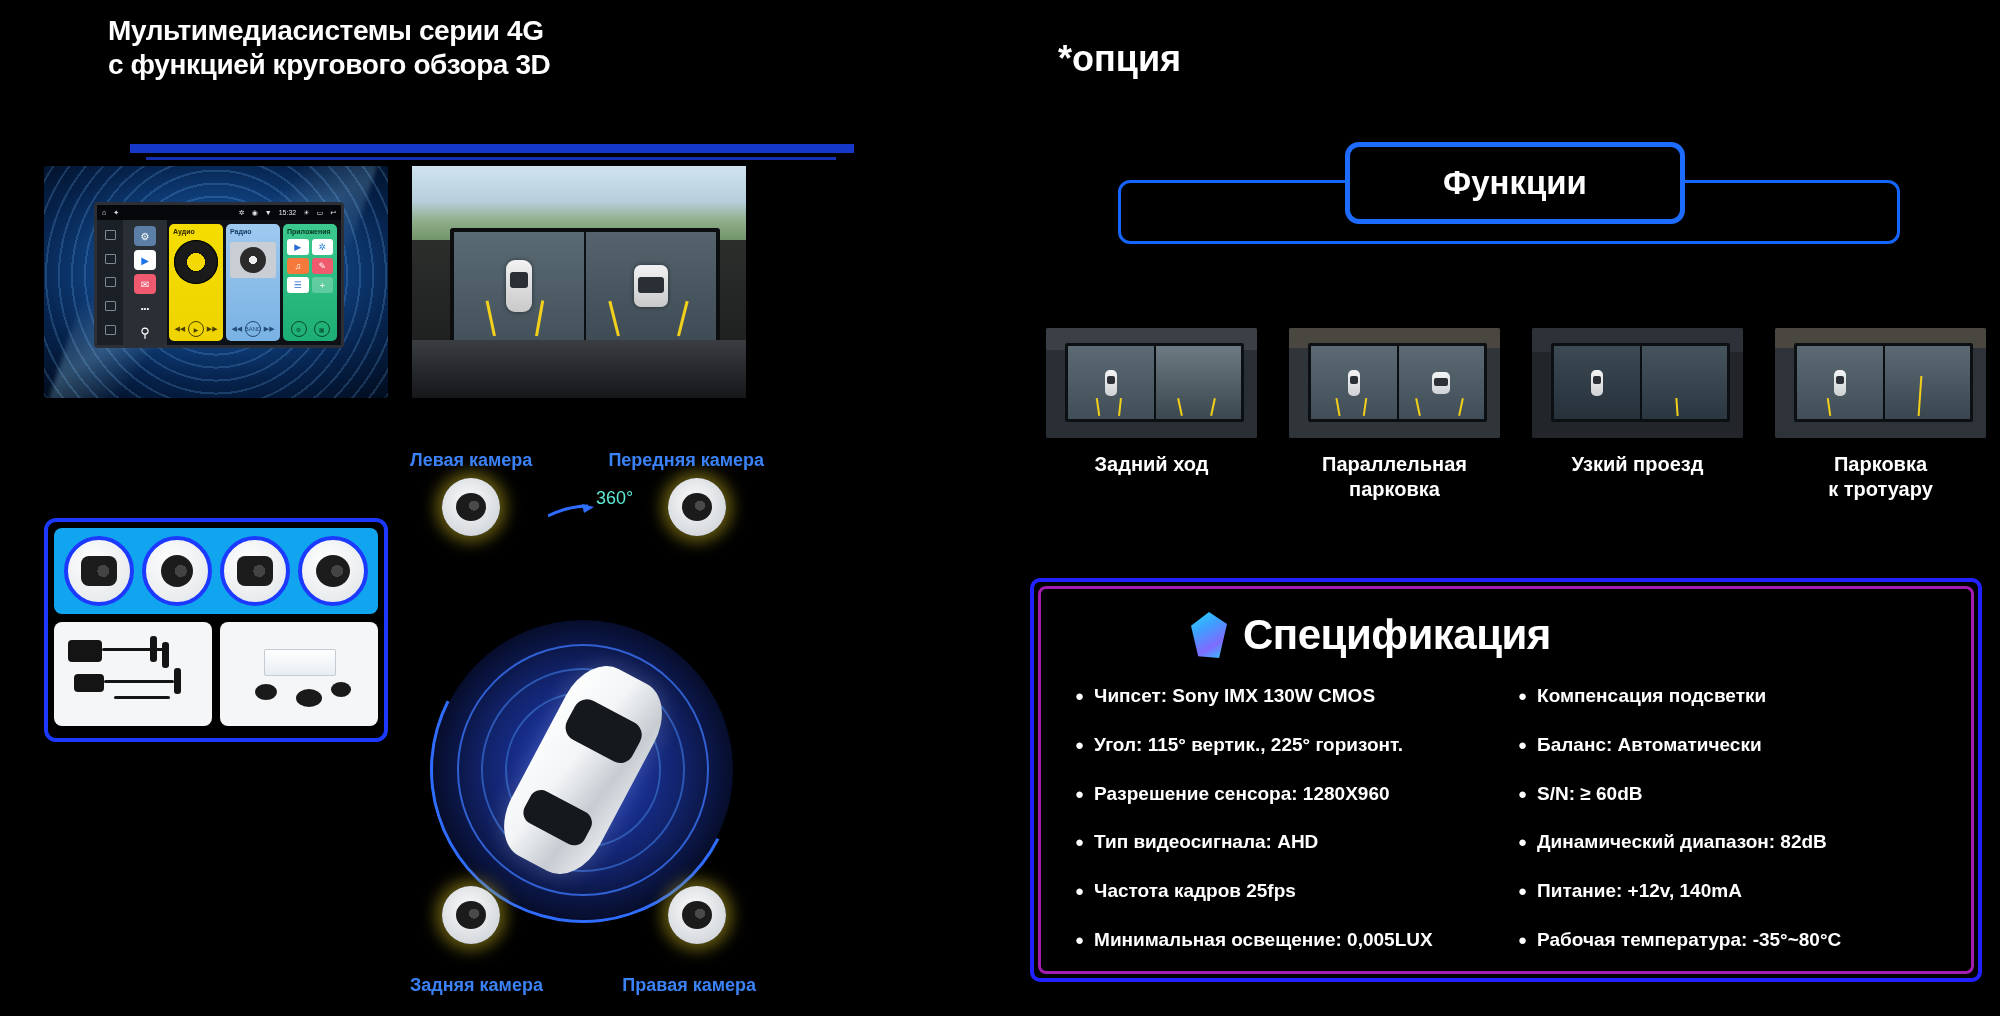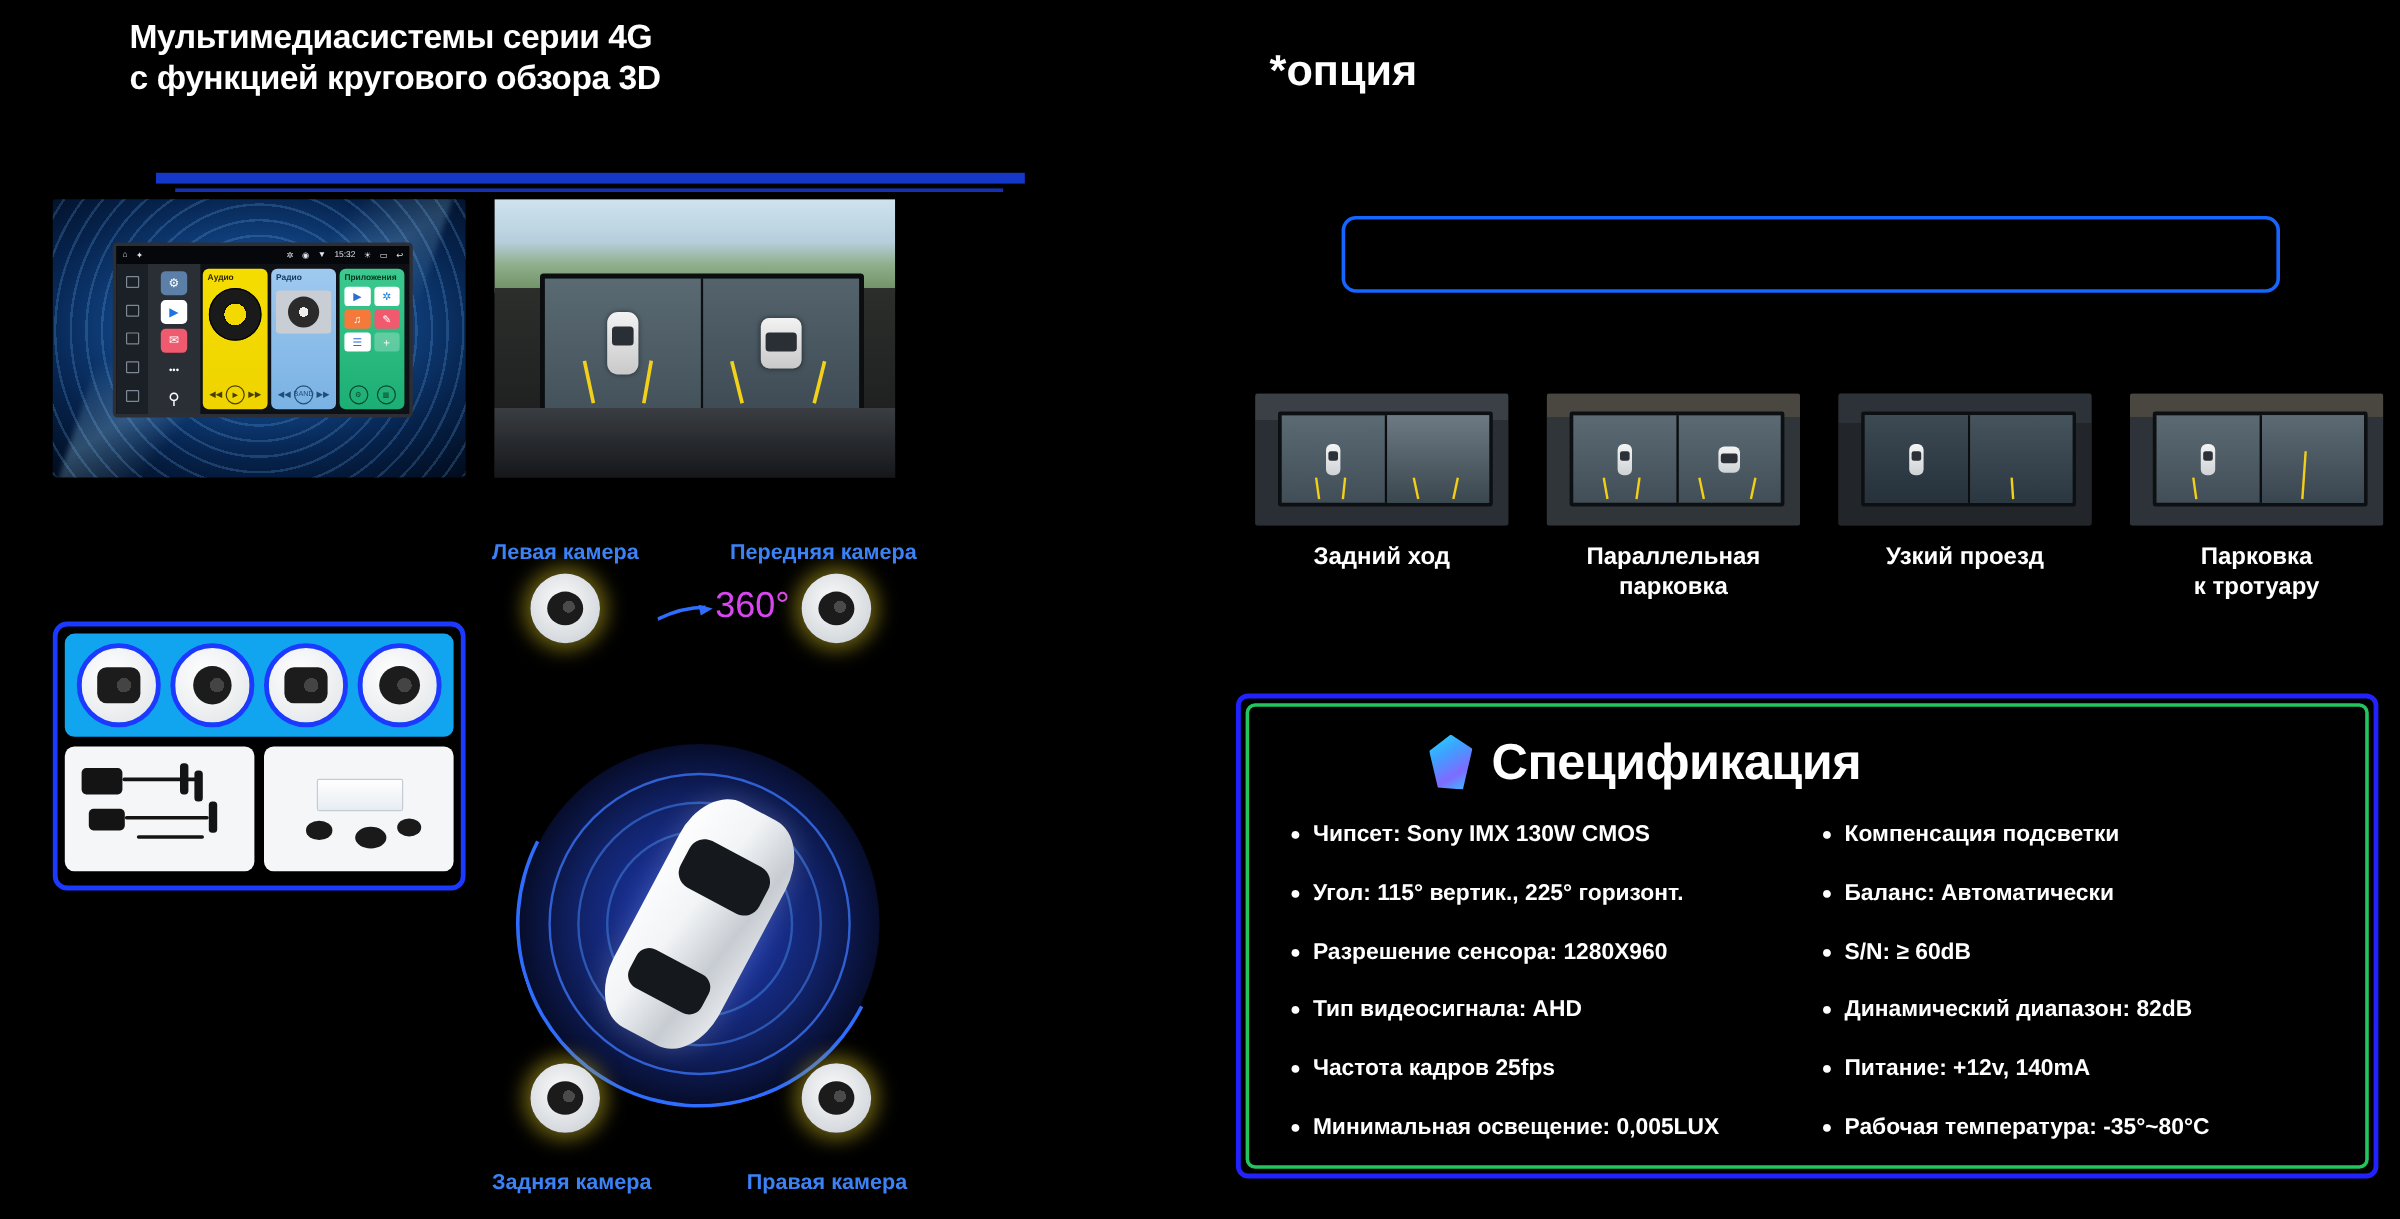--- a/index.html
+++ b/index.html
@@ -92,21 +92,21 @@
     border:3px solid #2f6dff;border-right-color:transparent;border-top-color:transparent;}
   .carimg{position:absolute;left:50%;top:318px;transform:translate(-50%,-50%) rotate(28deg);width:100px;height:212px;
     border-radius:34px/48px;background:linear-gradient(100deg,#ffffff 0%,#f2f4f6 40%,#c7ccd2 72%,#e9ecef 100%);
     box-shadow:0 0 22px rgba(255,255,255,.18);}
   .carimg:before{content:"";position:absolute;left:13px;right:13px;top:40px;height:44px;border-radius:14px;background:#15181c;}
   .carimg:after{content:"";position:absolute;left:16px;right:16px;bottom:34px;height:36px;border-radius:12px;background:#15181c;}
   .cambadge{position:absolute;width:58px;height:58px;border-radius:50%;background:radial-gradient(circle at 45% 40%,#fbfbfb,#d6dade 70%,#b9bfc4 100%);
      box-shadow:0 0 16px 6px rgba(190,170,30,.55);display:flex;align-items:center;justify-content:center;}
   .cambadge .k{width:30px;height:28px;border-radius:50%;background:radial-gradient(circle at 60% 45%,#4a4a4a 0 5px,#1b1b1b 5px 100%);}
   .lbl360{position:absolute;font-size:18px;font-weight:bold;color:#3b82f6;white-space:nowrap;}
-  .deg{position:absolute;left:196px;top:36px;font-size:30px;color:#d946ef;}
+  .deg{position:absolute;left:196px;top:36px;font-size:18px;color:#5eead4;}
   .arw{position:absolute;left:148px;top:52px;width:46px;height:14px;}
 
   
   .fnbar{position:absolute;left:1118px;top:180px;width:776px;height:58px;border:3px solid #1565ff;border-radius:12px;}
   .fnchip{position:absolute;left:1345px;top:142px;width:330px;height:72px;border:5px solid #1e6bff;border-radius:14px;background:#000;
      display:flex;align-items:center;justify-content:center;font-size:33px;font-weight:bold;}
 
   .fngrid{position:absolute;left:1046px;top:328px;width:940px;height:186px;display:flex;gap:32px;}
   .fncell{flex:1;display:flex;flex-direction:column;align-items:center;}
   .fnshot{width:100%;height:110px;border-radius:2px;position:relative;overflow:hidden;background:#23272b;}
@@ -114,21 +114,21 @@
   .fnshot .scr{position:absolute;left:9%;top:14%;width:82%;height:66%;background:linear-gradient(#5b6a73,#414e57);border:3px solid #0d1013;border-radius:2px;display:flex;}
   .fnshot .scr .p{flex:1;position:relative;}
   .fnshot .scr .bar{width:2px;background:#0b0e10;}
   .minicar{position:absolute;left:50%;top:50%;transform:translate(-50%,-50%);width:12px;height:26px;border-radius:5px;background:linear-gradient(#f4f4f4,#cfd3d6);}
   .minicar:before{content:"";position:absolute;left:2px;right:2px;top:6px;height:8px;background:#2c3137;border-radius:2px;}
   .yl{position:absolute;bottom:3px;width:2px;height:18px;background:#f2cf18;}
   .fnlabel{margin-top:14px;text-align:center;font-size:20px;font-weight:bold;line-height:1.25;}
 
   
   .specbox{position:absolute;left:1030px;top:578px;width:952px;height:404px;border:4px solid #2222ff;border-radius:10px;box-sizing:border-box;padding:4px;}
-  .specinner{width:100%;height:100%;border:3px solid #22c55e;border-radius:8px;box-sizing:border-box;position:relative;}
+  .specinner{width:100%;height:100%;border:3px solid #a21caf;border-radius:8px;box-sizing:border-box;position:relative;}
   .spechead{display:flex;align-items:center;gap:16px;padding:22px 0 0 150px;}
   .crystal{width:36px;height:46px;background:linear-gradient(150deg,#27d7ff 0%,#3ea0ff 35%,#7f6bff 70%,#2ecbff 100%);
      clip-path:polygon(50% 0,100% 26%,78% 100%,20% 96%,0 30%);box-shadow:0 0 12px rgba(60,180,255,.8);}
   .spectitle{font-size:42px;font-weight:bold;letter-spacing:-0.5px;}
   .speccols{display:flex;padding:26px 34px 0 34px;gap:24px;}
   .speccol{flex:1;}
   .specitem{display:flex;align-items:flex-start;gap:10px;font-size:19px;font-weight:bold;margin-bottom:26px;line-height:1.2;}
   .specitem .dot{font-size:15px;line-height:22px;}
 </style>
 </head>
@@ -303,20 +303,23 @@
         <div class="k"></div>
       </div>
 
     <div class="lbl360" style="left:10px;top:-2px">Левая камера</div>
     <div class="lbl360" style="right:2px;top:-2px">Передняя камера</div>
     <div class="lbl360" style="left:10px;bottom:2px">Задняя камера</div>
     <div class="lbl360" style="right:10px;bottom:2px">Правая камера</div>
   </div>
 
   <div class="fnbar"></div>
+  <div class="fnchip">
+    <span>Функции</span>
+  </div>
 
   <div class="fngrid">
 
     <div class="fncell">
       <div class="fnshot">
         <div class="room" style="background:linear-gradient(#3b4047 0 20%,#2a2f35 20% 100%)"></div>
         <div class="scr">
           <div class="p">
               <div class="minicar"></div>
               <div class="yl" style="left:34%;transform:rotate(-8deg)"></div>

